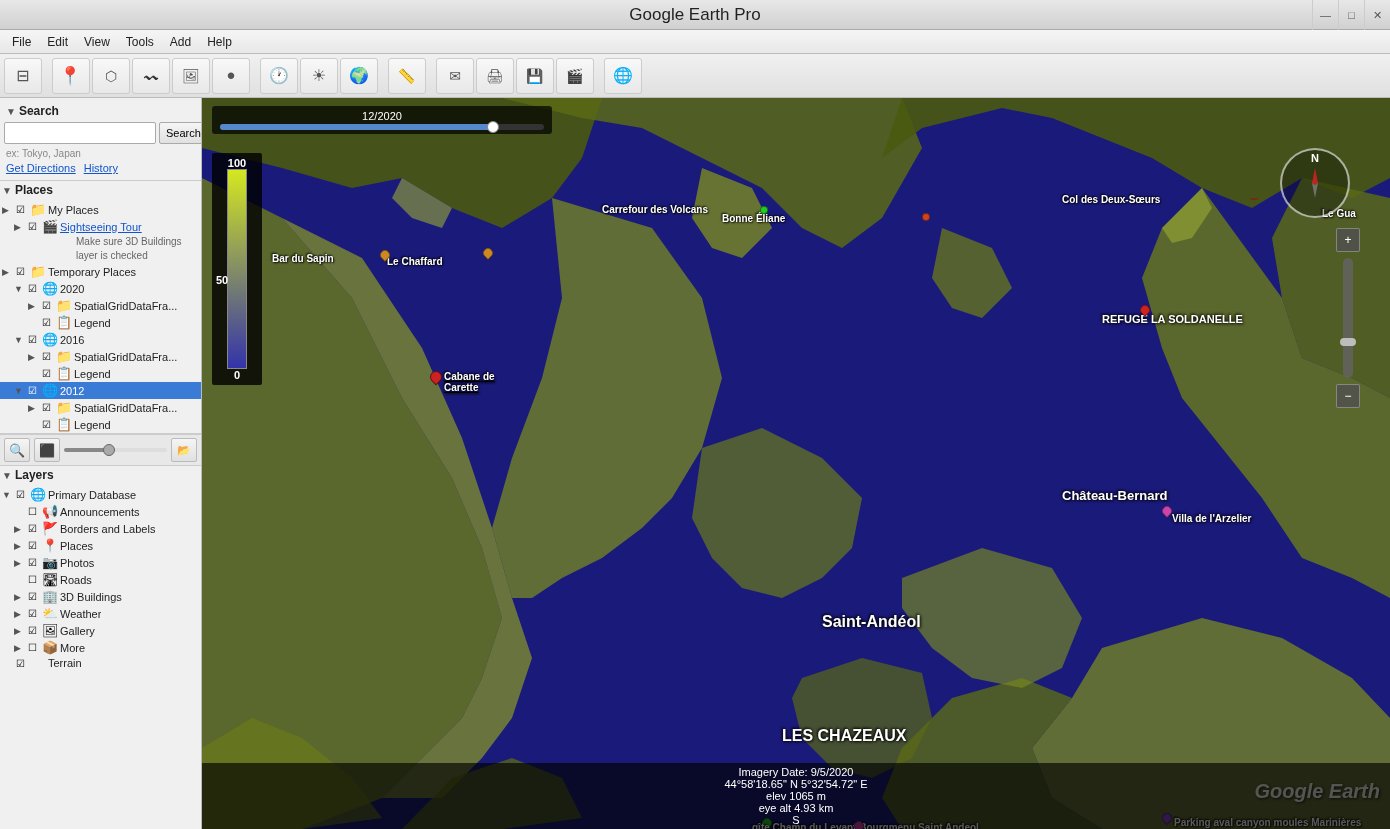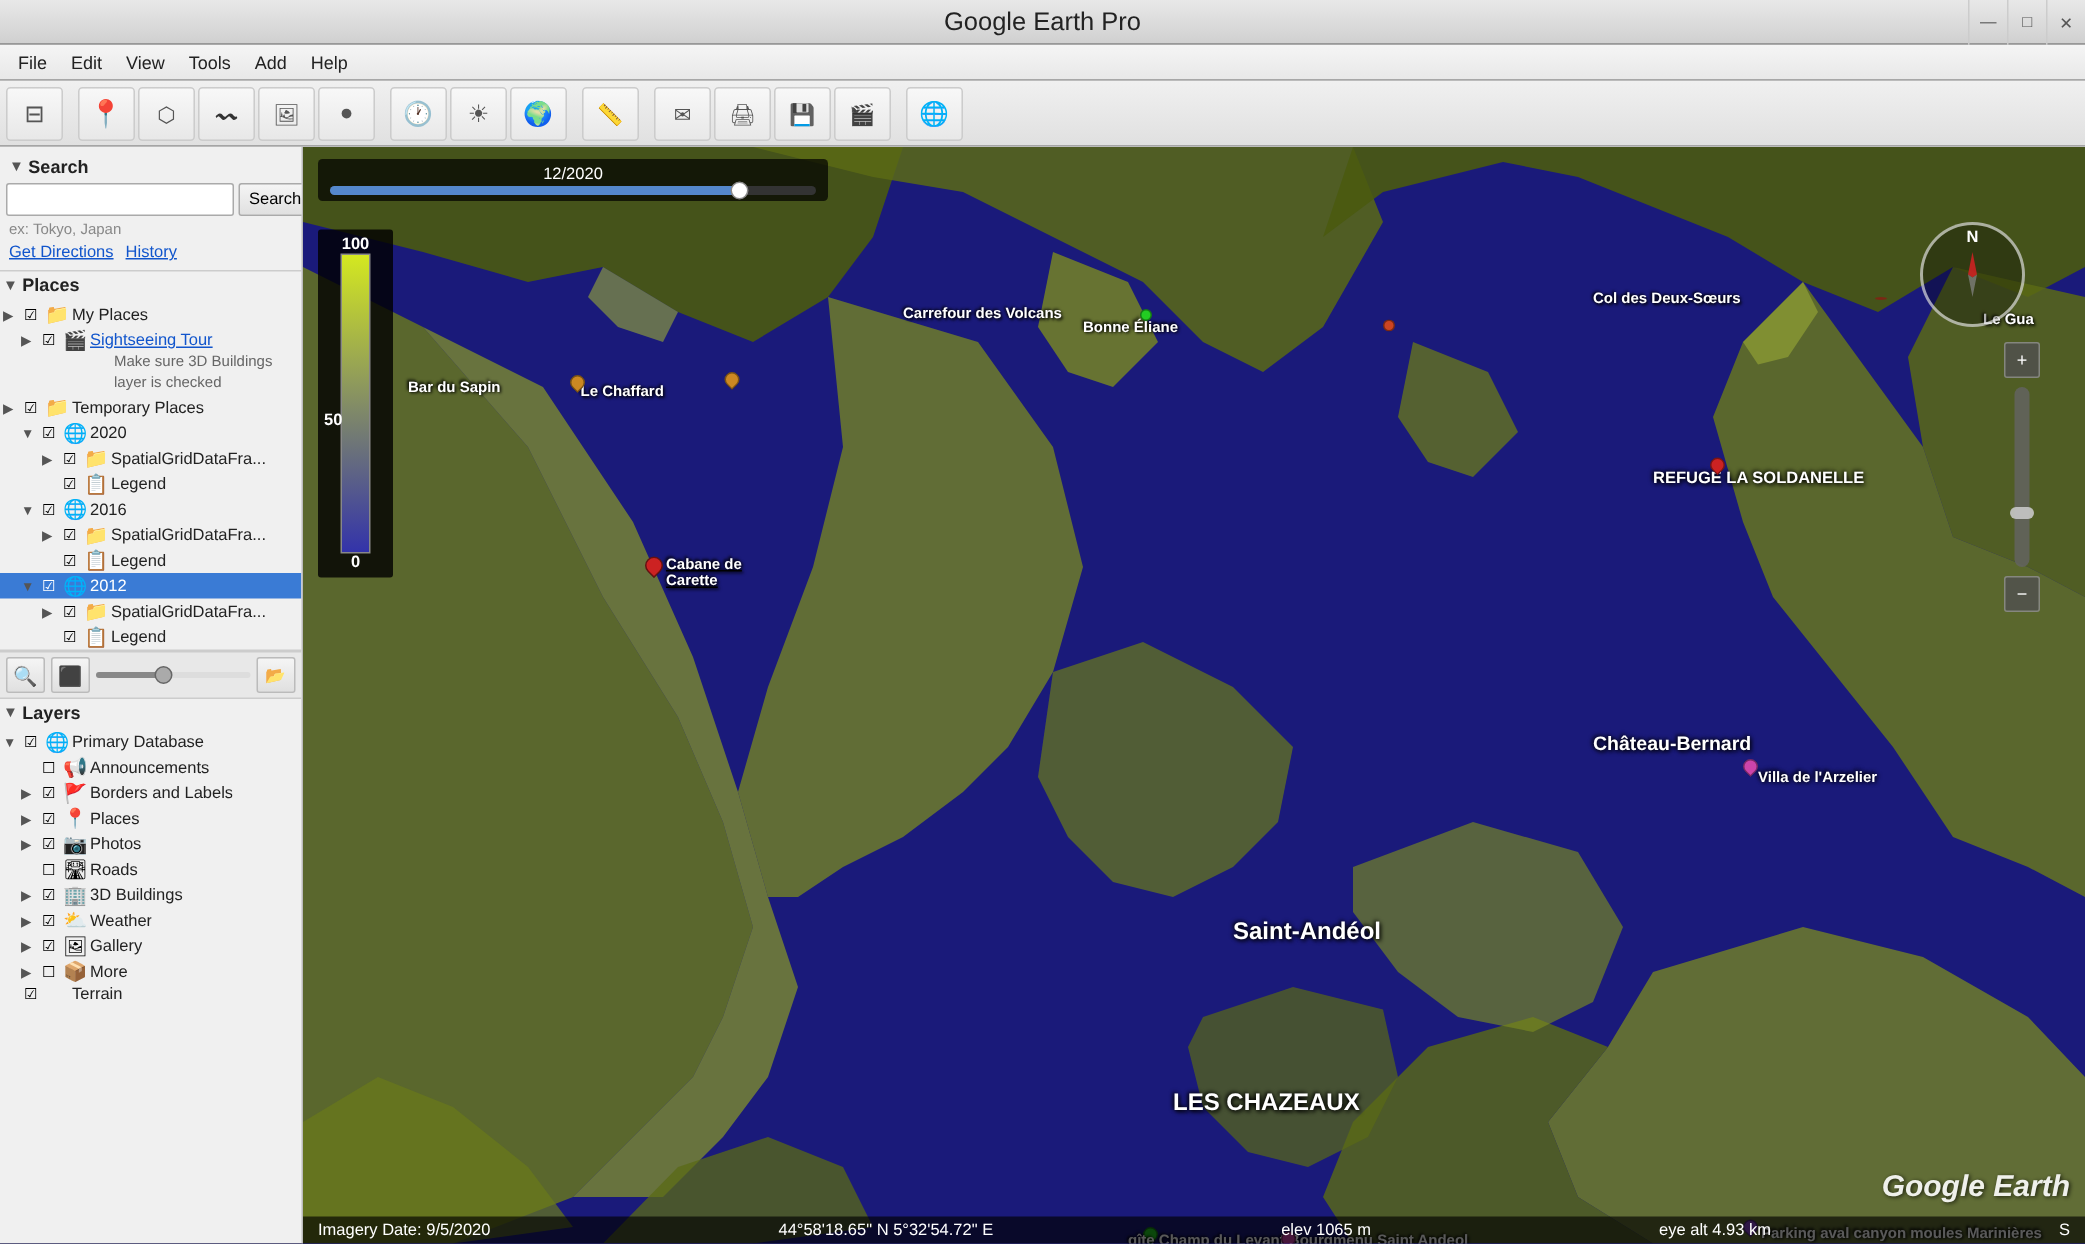--- a/index.html
+++ b/index.html
@@ -332,20 +332,21 @@
       bottom: 0;
       left: 0;
       right: 0;
       background: rgba(0,0,0,0.65);
       color: white;
       font-size: 11px;
       padding: 3px 10px;
       display: flex;
       justify-content: space-between;
       align-items: center;
+      flex-direction: column;
     }
 
     
     #ge-watermark {
       position: absolute;
       bottom: 26px;
       right: 10px;
       color: white;
       font-size: 20px;
       font-weight: bold;

